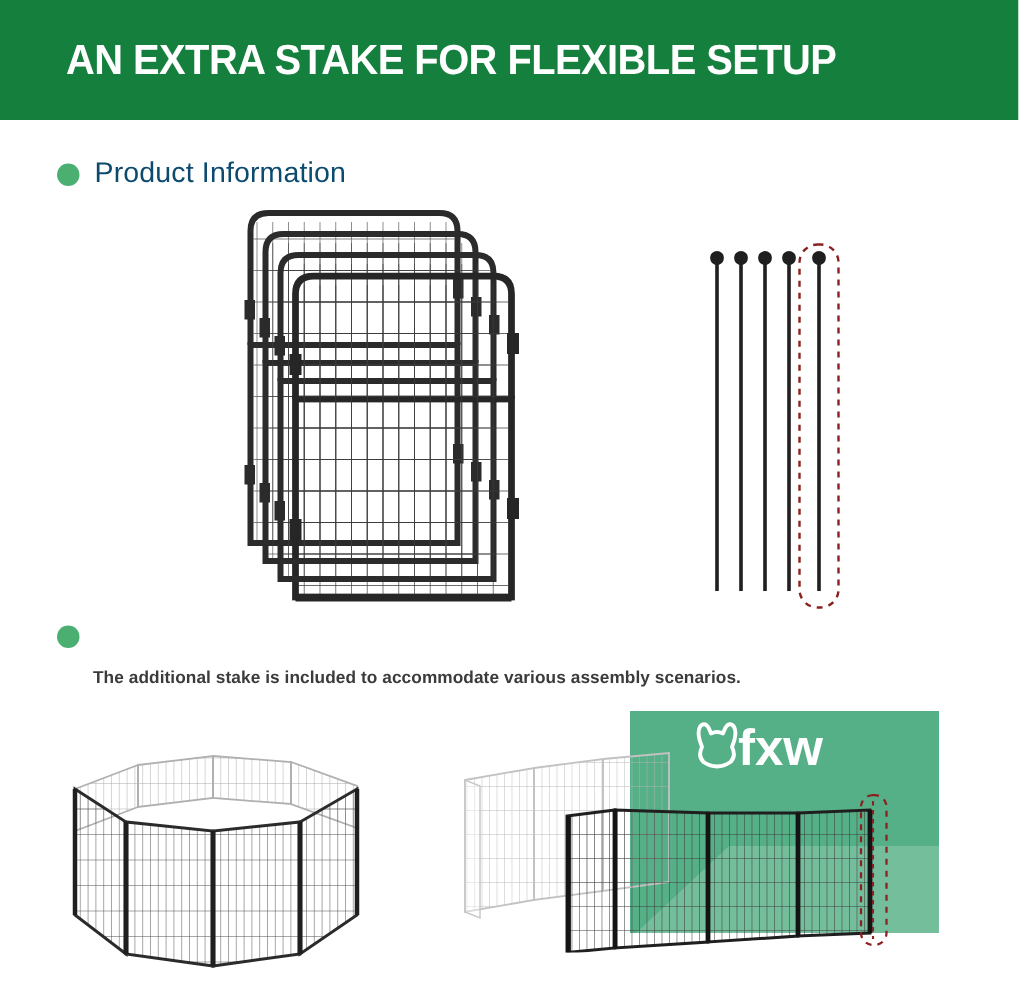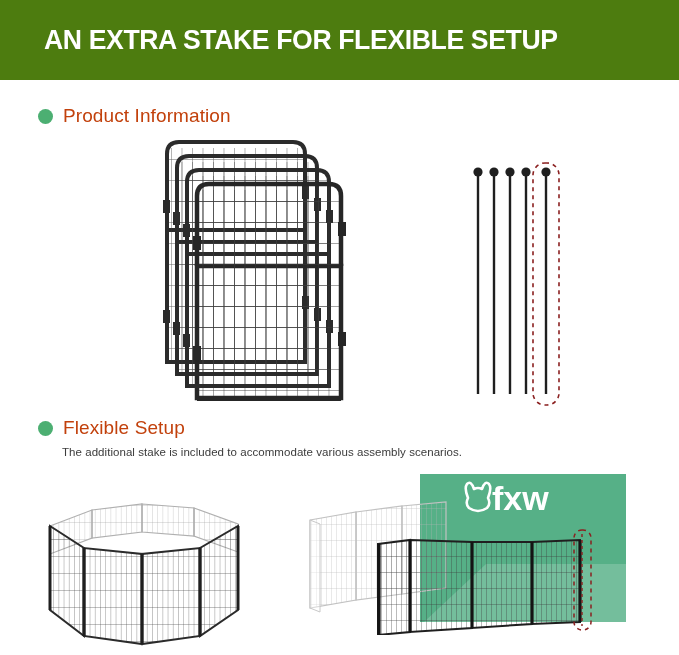--- a/index.html
+++ b/index.html
@@ -13,21 +13,21 @@
     font-family: "Liberation Sans", sans-serif;
     color: #222222;
     overflow: hidden;
     position: relative;
   }
 
   
   .header-banner {
     width: 679px;
     height: 80px;
-    background: #4d7c0f;
+    background: #15803d;
     display: flex;
     align-items: center;
     box-sizing: border-box;
     padding-left: 44px;
   }
   .header-title {
     color: #FFFFFF;
     font-family: "Liberation Sans", sans-serif;
     font-weight: bold;
     font-size: 28px;
@@ -45,28 +45,29 @@
   }
   .bullet-dot {
     width: 15px;
     height: 15px;
     border-radius: 50%;
     background: #4CAF72;
     flex: 0 0 auto;
   }
   .section-heading-label {
     font-size: 19px;
-    color: #c2410c;
+    color: #0c4a6e;
     font-family: "Liberation Sans", sans-serif;
     letter-spacing: 0.1px;
   }
   .section-sub {
     font-size: 11.5px;
     color: #3b3b3b;
     letter-spacing: 0.05px;
+    font-weight: bold;
   }
 
   #product-section-heading { position: absolute; left: 38px; top: 105px; }
   #flexible-section-heading { position: absolute; left: 38px; top: 417px; }
   #flexible-section-sub { position: absolute; left: 62px; top: 446px; }
 
   
   .illus {
     position: absolute;
   }
@@ -165,21 +166,20 @@
     <g>
       <line x1="84" y1="14" x2="84" y2="234" stroke="#1f1f1f" stroke-width="2.4"></line>
       <circle cx="84" cy="12" r="4.6" fill="#1f1f1f"></circle>
     </g>
     <rect x="71" y="3" width="26" height="242" rx="12" ry="12" fill="none" stroke="#8B2020" stroke-width="1.6" stroke-dasharray="4 4"></rect>
   </svg>
 </div>
 
 <div class="section-heading" id="flexible-section-heading">
   <span class="bullet-dot"></span>
-  <span class="section-heading-label">Flexible Setup</span>
 </div>
 <div class="section-sub" id="flexible-section-sub">The additional stake is included to accommodate various assembly scenarios.</div>
 
 <div class="illus" id="playpen-illustration">
   <svg width="270" height="160" viewBox="0 0 270 160">
     <defs>
       <pattern id="mesh2" width="5.2" height="17" patternUnits="userSpaceOnUse">
         <path d="M0 0 H5.2 M0 0 V17" stroke="#4a4a4a" stroke-width="0.65" fill="none"></path>
       </pattern>
       <pattern id="mesh2b" width="5.2" height="17" patternUnits="userSpaceOnUse">

